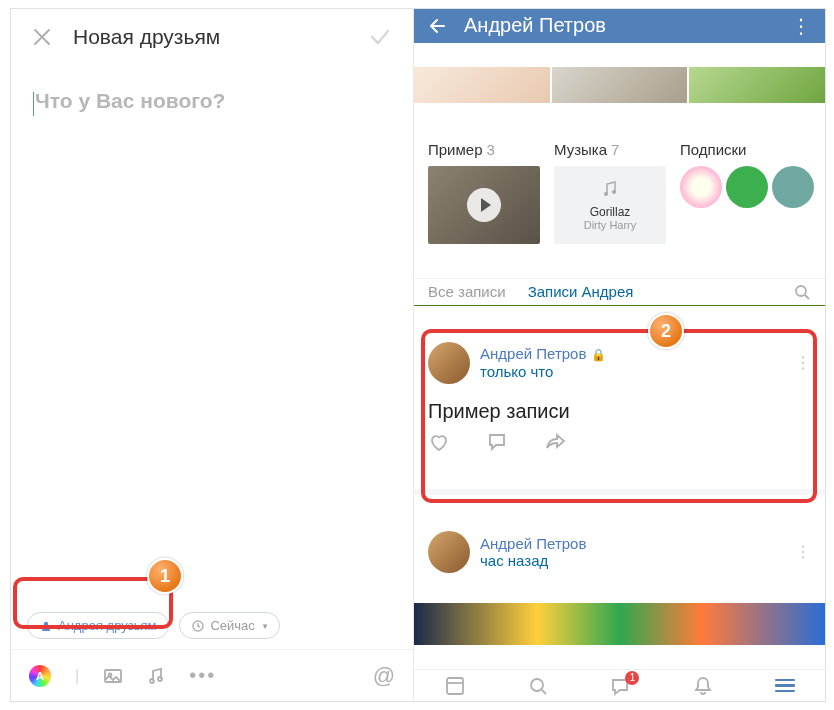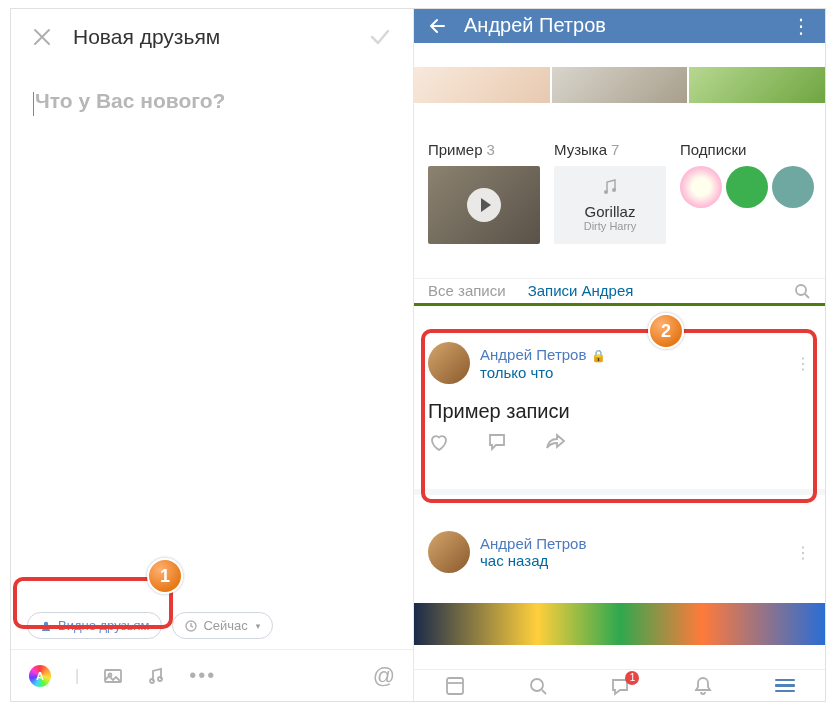--- a/index.html
+++ b/index.html
@@ -30,28 +30,28 @@
 .g2 { background: linear-gradient(135deg,#d9d5cc,#a89f8c); }
 .g3 { background: linear-gradient(135deg,#b6d890,#6fa540); }
 .sections { display: flex; padding: 14px 14px 10px; gap: 14px; }
 .sec { flex: 1; }
 .seclabel { font-size: 15px; color: #333; margin-bottom: 8px; }
 .seclabel .cnt { color: #a0a0a0; margin-left: 4px; }
 .video-thumb { width: 112px; height: 78px; background: linear-gradient(135deg,#8b8270,#5a5248); border-radius: 2px; display: flex; align-items: center; justify-content: center; }
 .playbtn { width: 34px; height: 34px; border-radius: 50%; background: rgba(255,255,255,0.85); display: flex; align-items: center; justify-content: center; }
 .playbtn::after { content: ""; border-left: 10px solid #555; border-top: 7px solid transparent; border-bottom: 7px solid transparent; margin-left: 3px; }
 .music-tile { width: 112px; height: 78px; background: #f1f2f4; border-radius: 2px; display: flex; flex-direction: column; align-items: center; justify-content: center; }
-.music-title { font-size: 15px; color: #333; margin-top: 6px; }
+.music-title { font-size: 12px; color: #333; margin-top: 6px; }
 .music-sub { font-size: 11px; color: #999; }
 .subs { display: flex; gap: 4px; }
 .sub-item { width: 42px; height: 42px; border-radius: 50%; }
 .s1 { background: radial-gradient(circle,#ffe 30%,#ffb6d5 70%,#fff); }
 .s2 { background: #3caf4f; }
 .s3 { background: #6ea8a0; }
-.tabs { display: flex; align-items: center; border-top: 1px solid #f0f0f0; border-bottom: 3px solid #4d7c0f; padding: 0 14px; height: 44px; gap: 22px; font-size: 15px; }
+.tabs { display: flex; align-items: center; border-top: 1px solid #f0f0f0; border-bottom: 1px solid #4d7c0f; padding: 0 14px; height: 44px; gap: 22px; font-size: 15px; }
 .tab { color: #9c9c9c; }
 .tab.active { color: #0369a1; }
 .tabs .search { margin-left: auto; color: #c0c0c0; }
 
 .post { background: #fff; padding: 12px 14px; }
 .post-hd { display: flex; align-items: center; gap: 10px; }
 .avatar { width: 42px; height: 42px; border-radius: 50%; background: linear-gradient(135deg,#d4a56a,#8a5a2e); }
 .pname { font-size: 15px; color: #4b7abf; font-weight: 500; }
 .ptime { font-size: 15px; color: #0369a1; }
 .ptext { font-size: 20px; color: #222; margin: 16px 0 8px; }
@@ -96,21 +96,21 @@
     </div>
     <div class="lbody">
       <span class="cursor"></span><span class="placeholder">Что у Вас нового?</span>
     </div>
     <div class="chipbar">
       <span class="chip">
         <svg width="12" height="12" viewBox="0 0 12 12">
             <circle cx="6" cy="4" r="2.2" fill="#5b8bd0"></circle>
             <path d="M2 11c0-2.2 1.8-4 4-4s4 1.8 4 4" fill="#5b8bd0"></path>
           </svg>
-        <span>Видно друзьям</span>
+        <span>Андрея друзьям</span>
       </span>
       <span class="chip grey">
         <svg width="12" height="12" viewBox="0 0 12 12">
             <circle cx="6" cy="6" r="5" fill="none" stroke="#b0b0b0" stroke-width="1.4"></circle>
             <path d="M6 3v3l2 1" stroke="#b0b0b0" stroke-width="1.4" fill="none"></path>
           </svg>
         <span>Сейчас</span>
         <span style="font-size:9px;margin-left:2px">▾</span>
       </span>
     </div>

